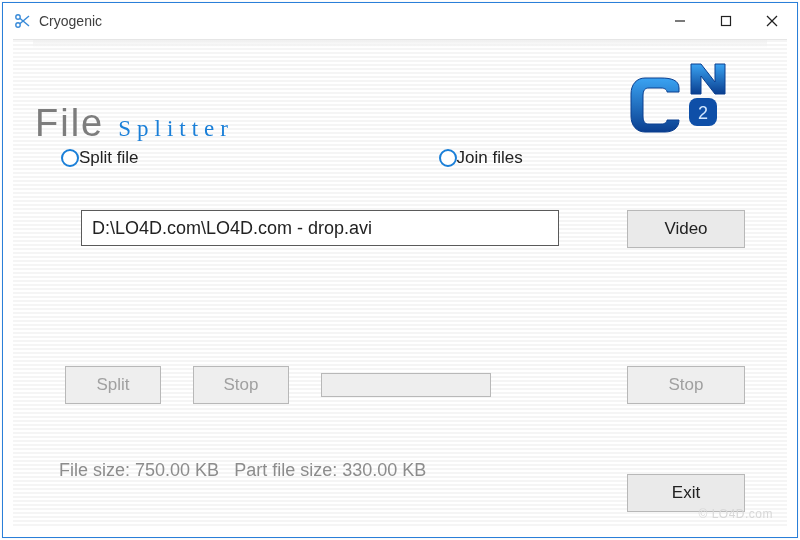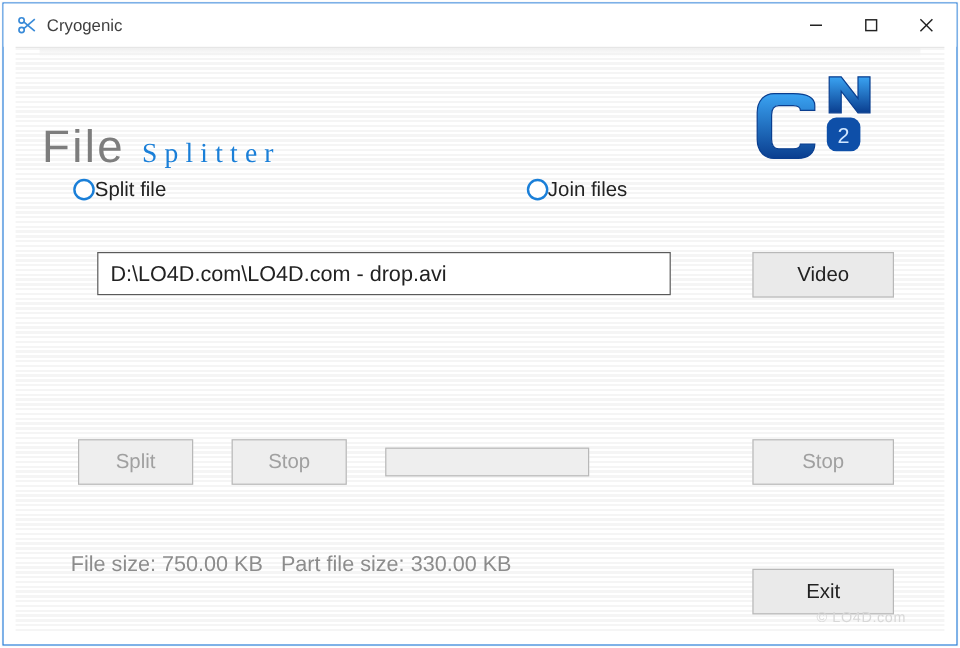--- a/index.html
+++ b/index.html
@@ -60,21 +60,21 @@
 
   .action-row { position:absolute; left:52px; top:326px; display:flex; gap:32px; align-items:center; }
   .btn.small { width:96px; height:38px; }
   .btn.disabled { color:#a0a0a0; background:#eeeeee; }
   .progress { width:170px; height:24px; border:1px solid #b8b8b8; background:#eeeeee; }
   .stop-btn { position:absolute; right:42px; top:326px; width:118px; }
 
   .status { position:absolute; left:46px; top:420px; font-size:18px; color:#8c8c8c; }
   .exit-btn { position:absolute; right:42px; top:410px; width:118px;margin-top:24px; }
 
-  .watermark { position:absolute; right:32px; bottom:6px; font-size:12px; color:#d8d8d8; letter-spacing:0.5px; }
+  .watermark { position:absolute; right:14px; bottom:6px; font-size:12px; color:#d8d8d8; letter-spacing:0.5px; }
 </style>
 </head>
 <body>
 
 <div class="window">
   <div class="titlebar">
     <span class="icon">
       <svg width="16" height="16" viewBox="0 0 16 16">
         <circle cx="4" cy="4" r="2.2" fill="none" stroke="#3a8bd8" stroke-width="1.4"></circle>
         <circle cx="4" cy="12" r="2.2" fill="none" stroke="#3a8bd8" stroke-width="1.4"></circle>

